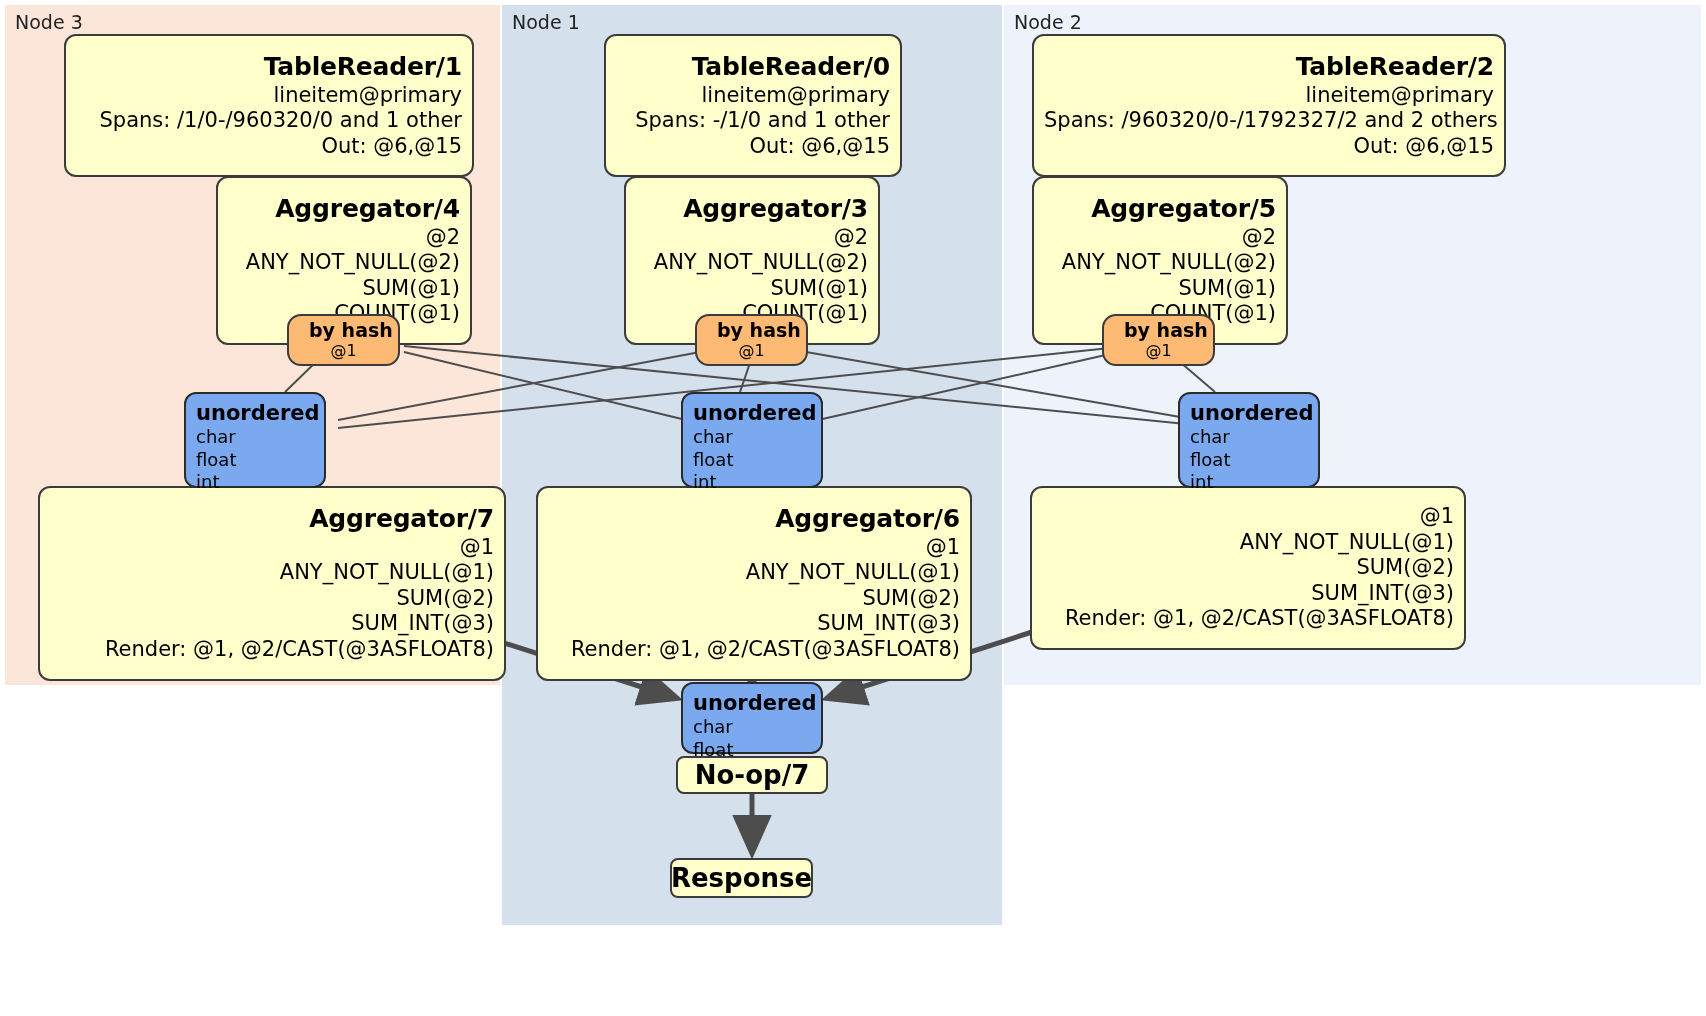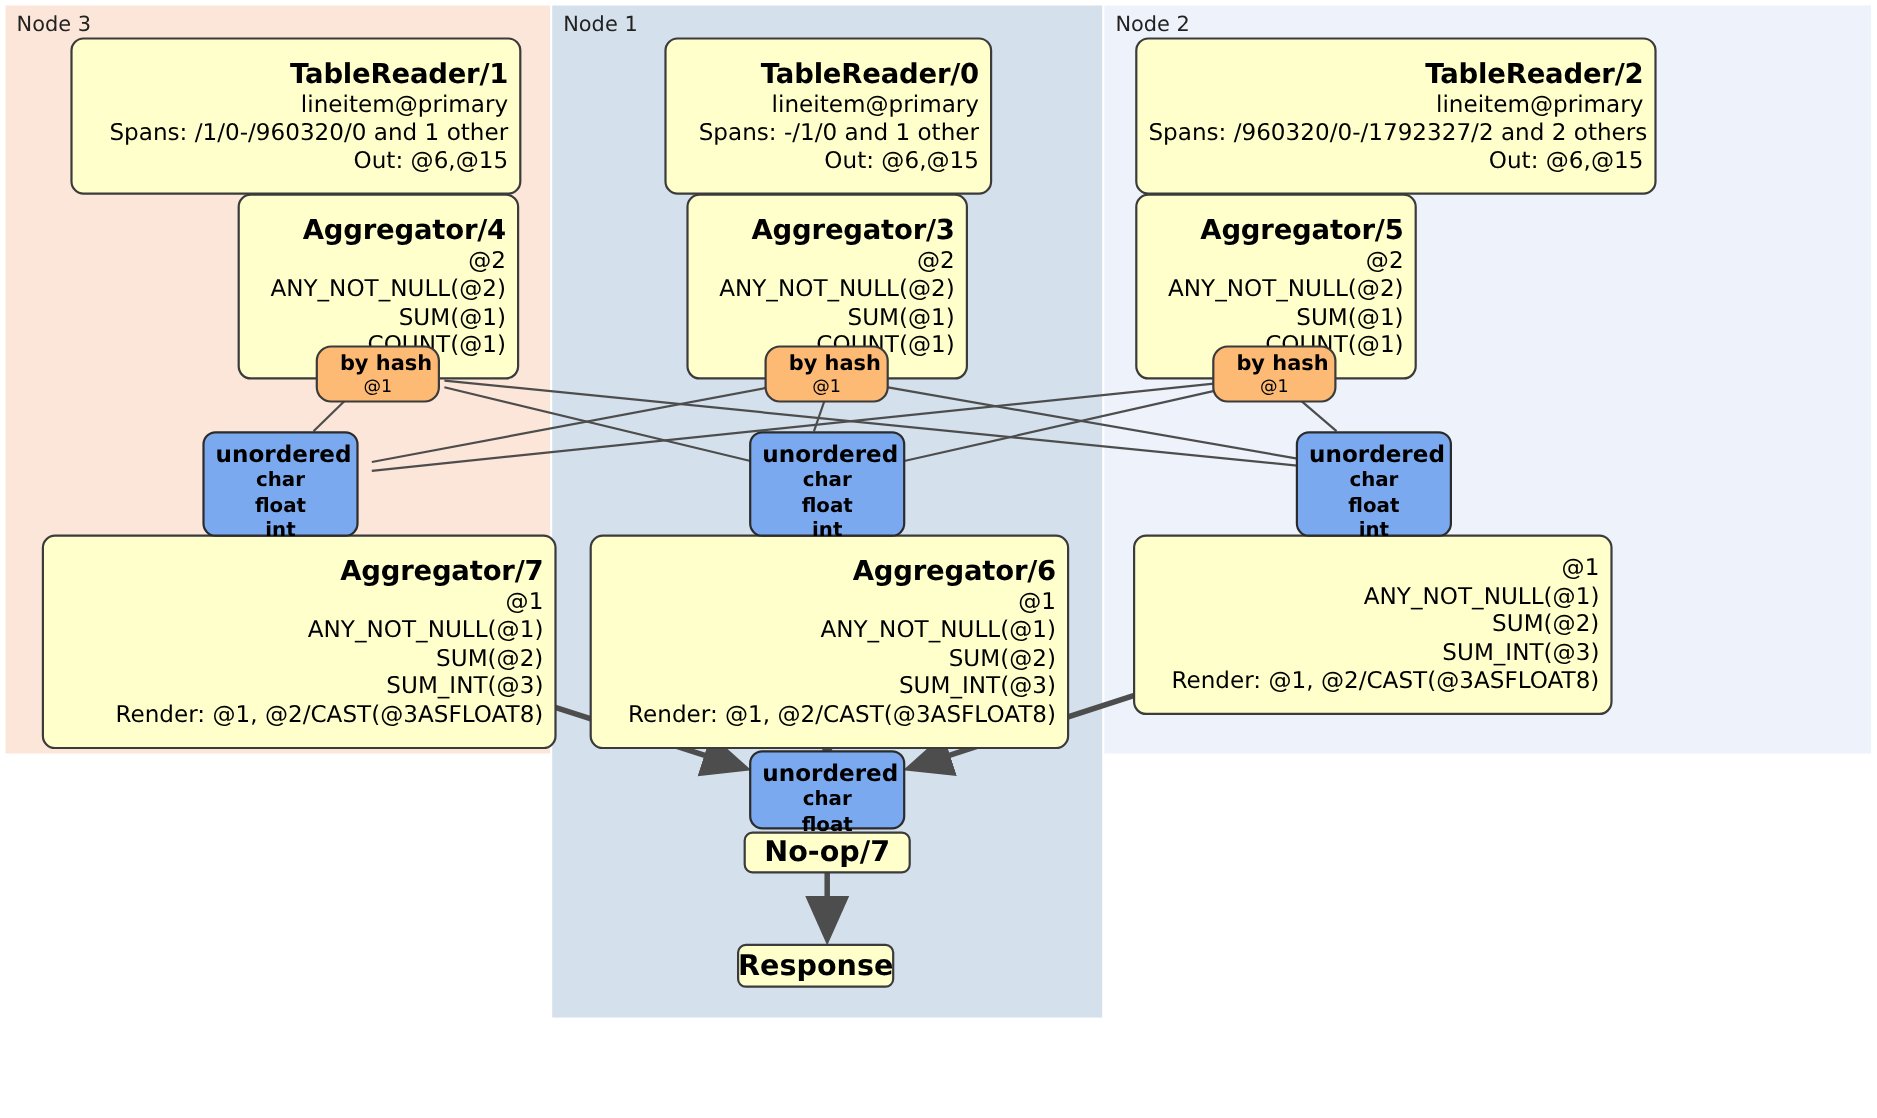--- a/index.html
+++ b/index.html
@@ -86,35 +86,33 @@
     font-size: 16px;
     white-space: nowrap;
   }
 
   .sync-box {
     position: absolute;
     box-sizing: border-box;
     background: #7aa9f0;
     border: 2px solid #2b2b2b;
     border-radius: 12px;
-    text-align: center;
     padding: 6px 10px;
     line-height: 1.25;
     z-index: 5;
     color: #000000;
   }
   .sync-box .sb-title {
     font-weight: bold;
     font-size: 21px;
     white-space: nowrap;
   }
   .sync-box .sb-line {
     font-size: 18px;
     white-space: nowrap;
-    font-weight: bold;
   }
 
   .small-box {
     position: absolute;
     box-sizing: border-box;
     background: #ffffcc;
     border: 2px solid #3b3b3b;
     border-radius: 8px;
     text-align: center;
     font-weight: bold;

